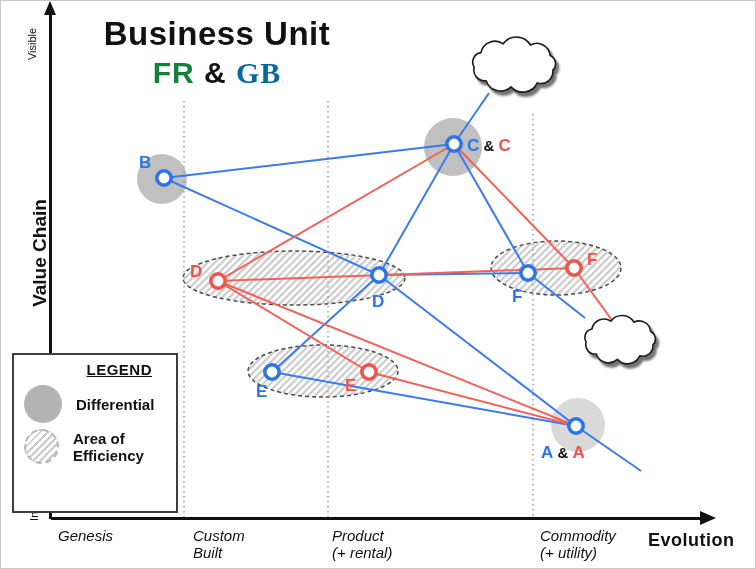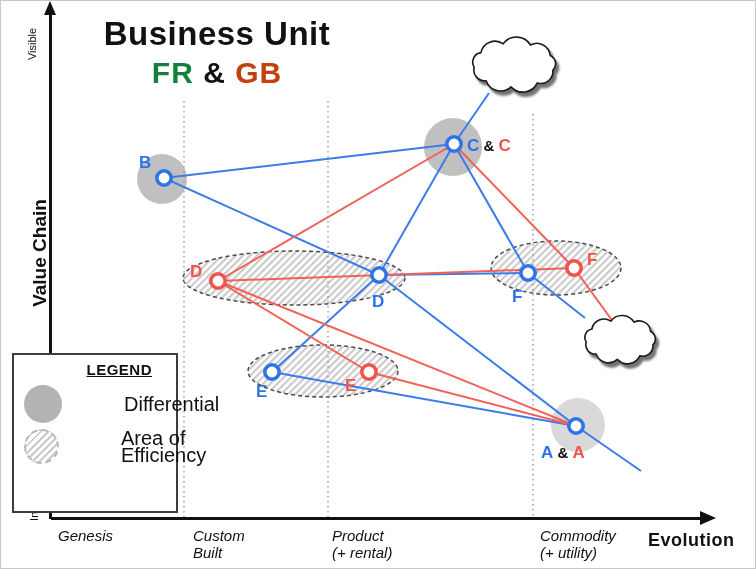--- a/index.html
+++ b/index.html
@@ -3,21 +3,21 @@
 <meta charset="utf-8">
 <style>
   html,body{margin:0;padding:0;background:#fff;}
   .stage{position:relative;width:756px;height:569px;background:#ffffff;
          border:1px solid #c9c9c9;box-sizing:border-box;overflow:hidden;
          font-family:"Liberation Sans",sans-serif;color:#111;}
   
   .title-wrap{position:absolute;left:56px;top:14px;width:320px;text-align:center;z-index:4;}
   .title-main{font-size:33px;font-weight:bold;letter-spacing:.5px;color:#111;}
   .title-sub{font-size:30px;font-weight:bold;margin-top:3px;letter-spacing:1px;}
-  .t-fr{color:#15803d;} .t-amp{color:#111;} .t-gb{color:#c2410c;}
+  .t-fr{color:#15803d;} .t-amp{color:#111;} .t-gb{color:#0369a1;font-family:Liberation Serif, serif;}
   
   .yaxis{position:absolute;left:48px;top:8px;width:3px;height:510px;background:#111;z-index:3;}
   .yarrow{position:absolute;left:43px;top:0px;width:0;height:0;
           border-left:6.5px solid transparent;border-right:6.5px solid transparent;
           border-bottom:14px solid #111;z-index:3;}
   .xaxis{position:absolute;left:50px;top:516px;width:652px;height:3px;background:#111;z-index:3;}
   .xarrow{position:absolute;left:699px;top:510px;width:0;height:0;
           border-top:7.5px solid transparent;border-bottom:7.5px solid transparent;
           border-left:16px solid #111;z-index:3;}
   .vc{position:absolute;left:39px;top:252px;transform:translate(-50%,-50%) rotate(-90deg);
@@ -35,21 +35,21 @@
   .legend{position:absolute;left:11px;top:352px;width:166px;height:160px;background:#fff;
           border:2.5px solid #3d3d3d;z-index:5;box-sizing:border-box;}
   .legend-title{font-weight:bold;font-size:15px;text-decoration:underline;
                 margin:6px 24px 7px 0;text-align:right;letter-spacing:.5px;}
   .lrow{display:flex;align-items:center;margin:0 0 6px 10px;gap:14px;}
   .sw{border-radius:50%;flex:none;box-sizing:border-box;}
   .sw-diff{width:38px;height:38px;background:#b3b3b3;}
   .sw-eff{width:35px;height:35px;border:2px dashed #b8b8b8;
           background:repeating-linear-gradient(135deg,#cbcbcb 0 2px,#ffffff 2px 5px);}
   .sw-com{width:34px;height:34px;background:#dcdcdc;margin-top:2px;}
-  .ltxt{font-weight:normal;font-size:20px;line-height:17px;margin-left:48px;}
+  .ltxt{font-weight:bold;font-size:15px;line-height:17px;}
   .ltxt span{display:block;}
   svg.map{position:absolute;left:0;top:0;z-index:2;}
 </style>
 </head>
 <body>
 
 <div class="stage">
 
   <div class="title-wrap">
     <div class="title-main">Business Unit</div>

